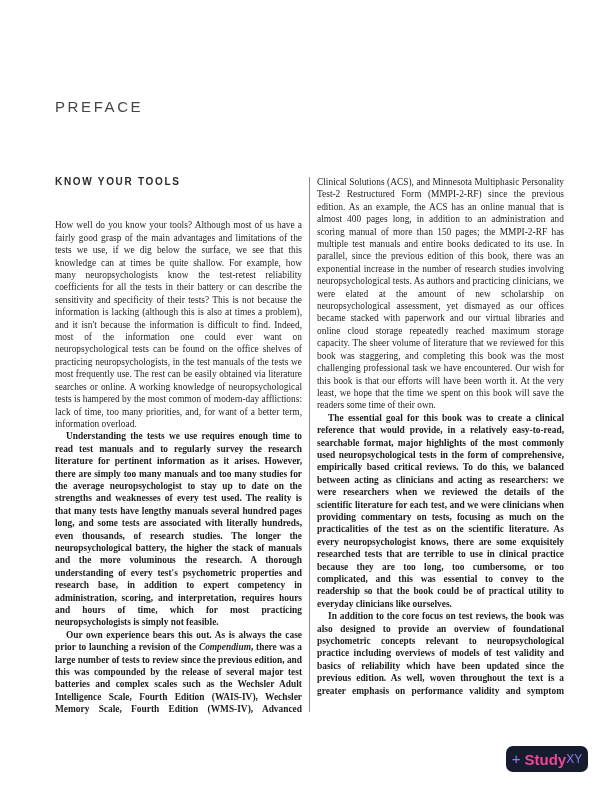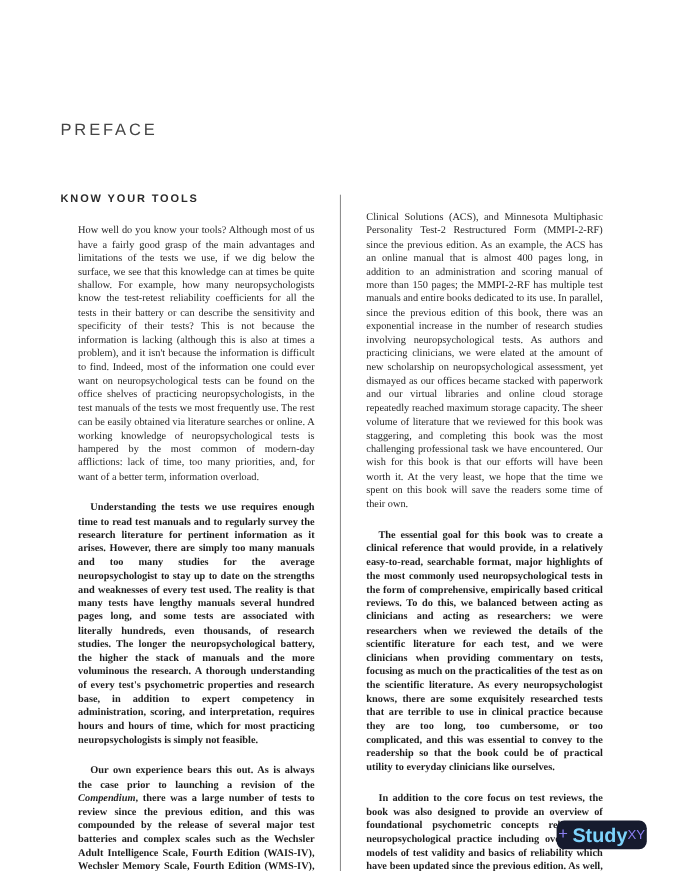--- a/index.html
+++ b/index.html
@@ -7,21 +7,21 @@
     position: relative;
     width: 612px;
     height: 792px;
     background: #ffffff;
     overflow: hidden;
     font-family: "Liberation Serif", serif;
   }
   .title {
     position: absolute;
     left: 55px;
-    top: 110px;
+    top: 98px;
     margin: 0;
     font-family: "Liberation Sans", sans-serif;
     font-size: 15px;
     font-weight: 400;
     letter-spacing: 2.6px;
     color: #454545;
   }
   .content {
     position: absolute;
     left: 55px;
@@ -36,28 +36,28 @@
     font-size: 9.4px;
     line-height: 12.4px;
     color: #1d1d1d;
   }
   .divider {
     width: 1px;
     background: #8f8f8f;
     margin: 1px 7px 4px 7px;
   }
   .section-heading {
-    margin: 0 0 16px 0;
+    margin: 0 0 31px 0;
     font-family: "Liberation Sans", sans-serif;
     font-size: 10px;
     font-weight: 700;
     letter-spacing: 1.7px;
     color: #2b2b2b;
   }
-  .col p { margin: 16px; }
+  .col p { margin: 0; }
   .col p.indent { text-indent: 11px; font-weight: bold; }
   .col p.cont { text-align-last: justify; }
   .col em { font-style: italic; }
   .brand {
     position: absolute;
     left: 506px;
     top: 746px;
     width: 82px;
     height: 26px;
     background: #161b2e;
@@ -68,21 +68,21 @@
     font-family: "Liberation Sans", sans-serif;
   }
   .brand .plus {
     color: #8b7ff2;
     font-size: 15px;
     font-weight: 400;
     line-height: 1;
     margin-right: 4px;
     margin-top: -1px;
   }
-  .brand .study { color: #7dd3fc; font-weight: 700; font-size: 18px; }
+  .brand .study { color: #ec4899; font-weight: 700; font-size: 15px; }
   .brand .xy { color: #8b7ff2; font-weight: 400; font-size: 12px; }
 </style>
 </head>
 <body>
 
 <div class="page">
 
   <h1 class="title">PREFACE</h1>
 
   <div class="content">

